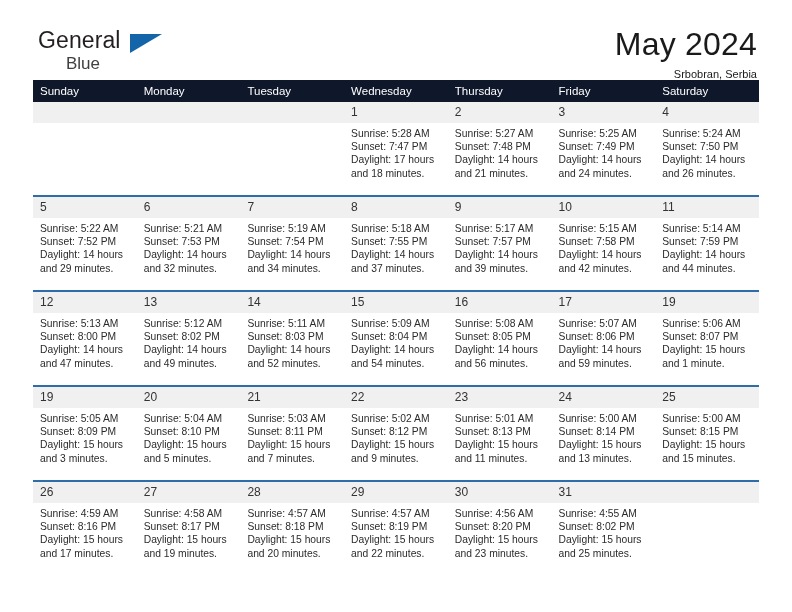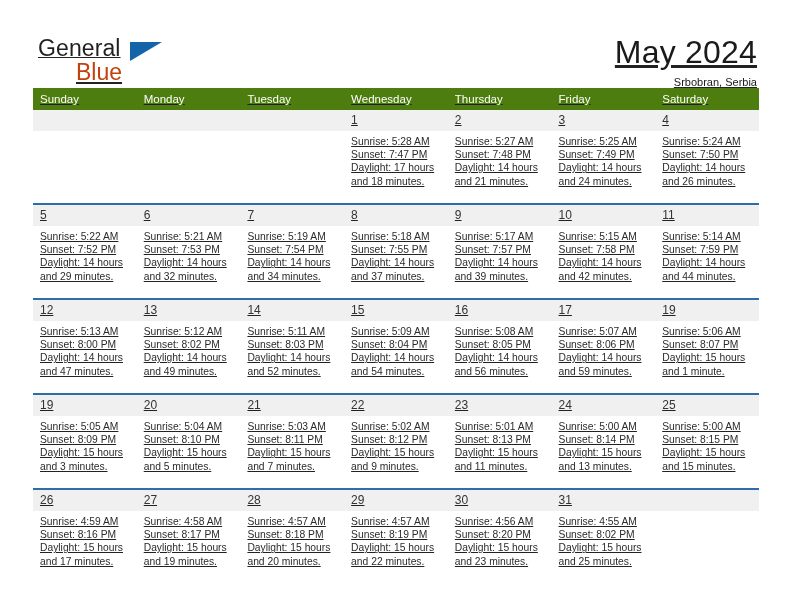--- a/index.html
+++ b/index.html
@@ -12,22 +12,21 @@
     height: 612px;
     font-family: "Liberation Sans", sans-serif;
     color: #222222;
     overflow: hidden;
   }
   .page {
     position: relative;
     width: 792px;
     height: 446px;
     box-sizing: border-box;
-    padding: 8px 33px;
-    text-decoration: underline;
+    padding: 0 33px;
   }
 
   
   .header {
     display: flex;
     align-items: flex-start;
     justify-content: space-between;
     padding-top: 28px;
     height: 72px;
     box-sizing: border-box;
@@ -39,24 +38,24 @@
     padding-left: 5px;
     box-sizing: border-box;
   }
   .brand-general {
     font-size: 23px;
     color: #231f20;
     letter-spacing: 0.1px;
     line-height: 25px;
   }
   .brand-blue {
-    font-size: 23px;
-    color: #c2410c;
+    font-size: 17px;
+    color: #404040;
     line-height: 22px;
-    margin-left: 38px;
+    margin-left: 28px;
     display: block;
   }
   .brand-flag {
     position: absolute;
     left: 97px;
     top: 6px;
     width: 0;
     height: 0;
     border-left: 32px solid #1464aa;
     border-bottom: 19px solid transparent;
@@ -80,21 +79,21 @@
   }
 
   
   .calendar {
     width: 726px;
     border-collapse: collapse;
     table-layout: fixed;
     margin-top: 8px;
   }
   .calendar th {
-    background: #4d7c0f;
+    background: #0f172a;
     color: #ffffff;
     font-size: 11.5px;
     font-weight: normal;
     text-align: left;
     padding: 5px 0 5px 7px;
     height: 19px;
     box-sizing: border-box;
   }
   .calendar td {
     width: 103.7px;

